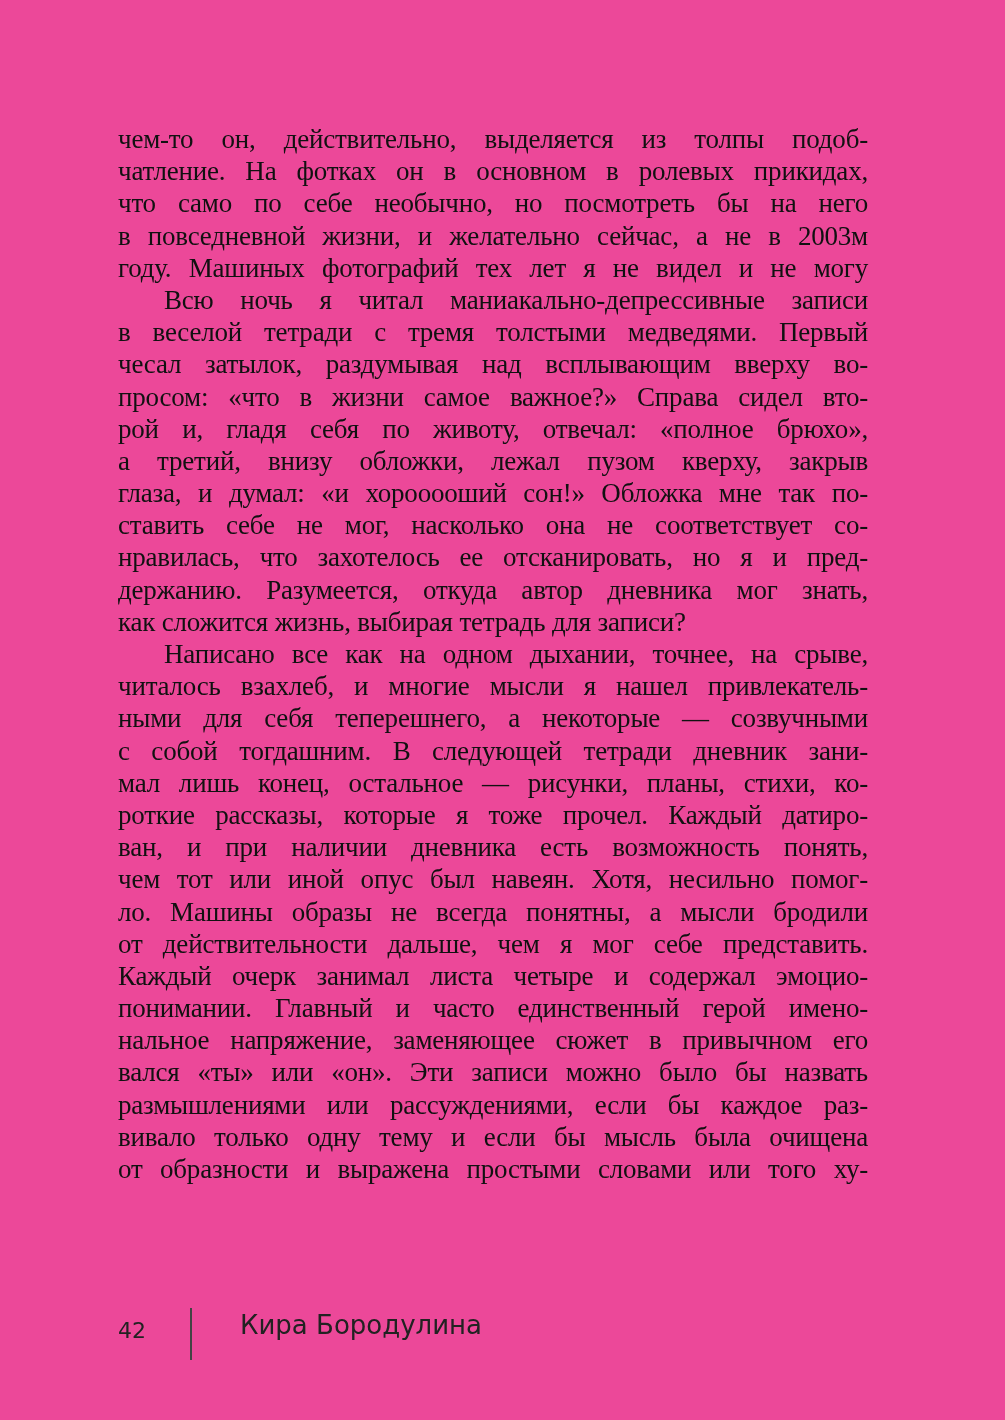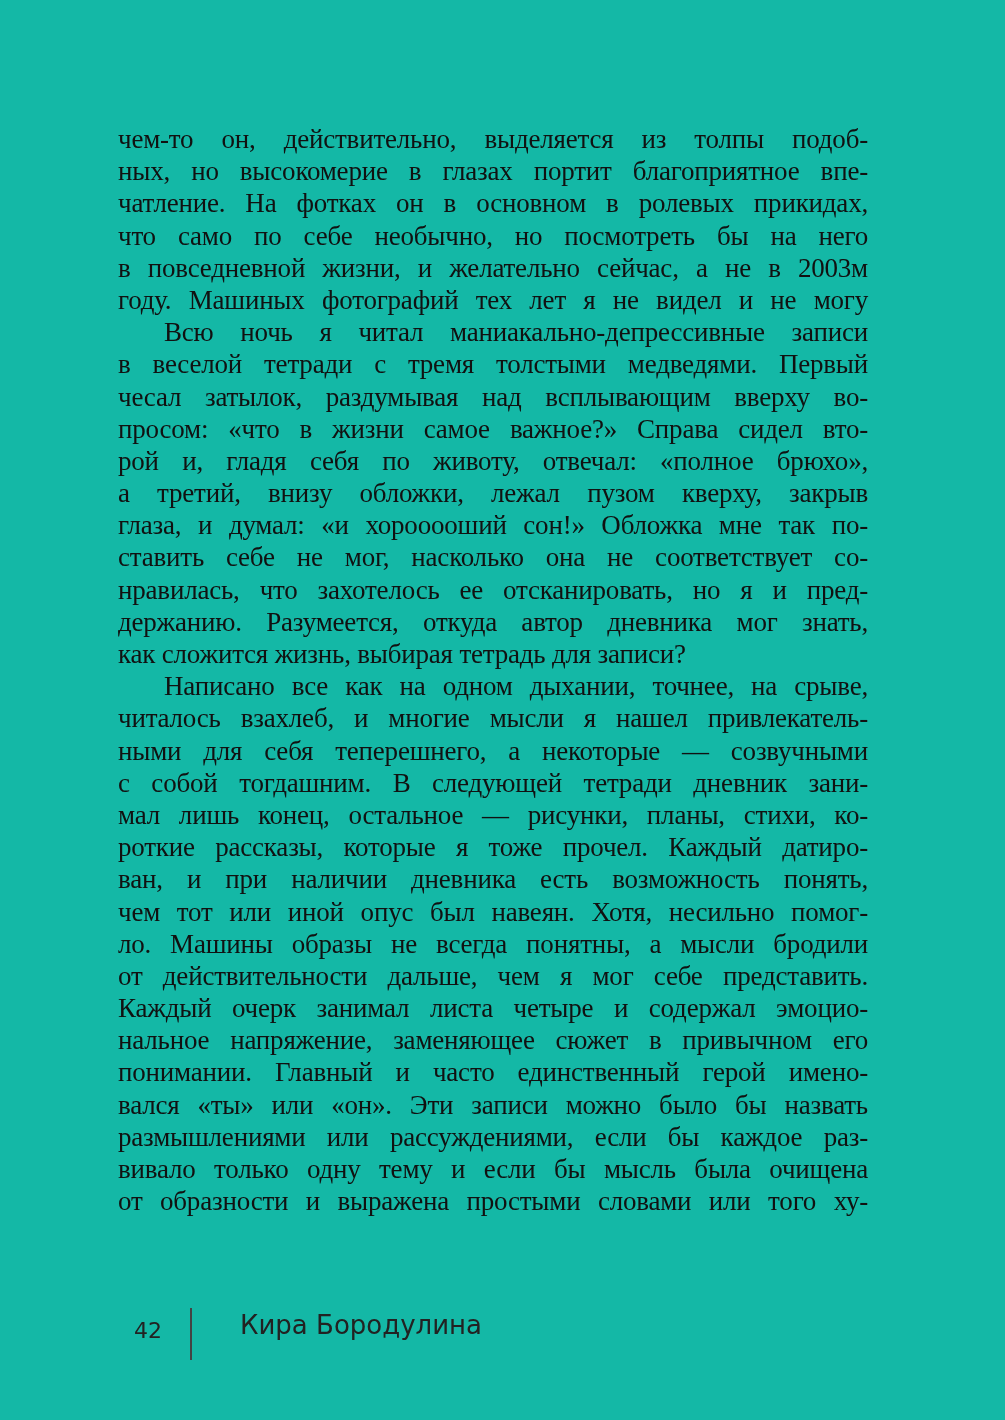--- a/index.html
+++ b/index.html
@@ -1,50 +1,49 @@
 <!DOCTYPE html>
 <html><head>
 <meta charset="utf-8">
 <style>
   html, body { margin: 0; padding: 0; background: #ffffff; }
   body { width: 1005px; height: 1420px; position: relative; overflow: hidden; }
-  .page { position: absolute; left: 0; top: 0; width: 1005px; height: 1420px; background: #14b8a6; }
+  .page { position: absolute; left: 0; top: 0; width: 1005px; height: 1420px; background: #ec4899; }
   .text-block {
     position: absolute; left: 118px; top: 123px; width: 750px;
     font-family: "Liberation Serif", "DejaVu Serif", serif;
     font-size: 27px; line-height: 32.2px; color: #111;
   }
   .line {
     display: block; height: 32.2px; white-space: nowrap;
     text-align: justify; text-align-last: justify;
     letter-spacing: -0.2px;
   }
   .line.last { text-align-last: left; }
   .line.indent { padding-left: 46px; }
   .footer-num {
     position: absolute; left: 118px; top: 1318px;
     font-family: "DejaVu Sans", "Liberation Sans", sans-serif;
-    font-size: 22px; color: #222; margin-left: 16px;
+    font-size: 22px; color: #222;
   }
   .footer-divider {
     position: absolute; left: 190px; top: 1308px; width: 2px; height: 52px; background: #444;
   }
   .footer-author {
     position: absolute; left: 240px; top: 1310px;
     font-family: "DejaVu Sans", "Liberation Sans", sans-serif;
     font-size: 26px; color: #222;
   }
 </style>
 </head>
 <body>
 
 <div class="page">
   <div class="text-block" id="text-block">
       <span class="line">чем-то он, действительно, выделяется из толпы подоб-</span>
-      <span class="line">ных, но высокомерие в глазах портит благоприятное впе-</span>
       <span class="line">чатление. На фотках он в основном в ролевых прикидах,</span>
       <span class="line">что само по себе необычно, но посмотреть бы на него</span>
       <span class="line">в повседневной жизни, и желательно сейчас, а не в 2003м</span>
       <span class="line">году. Машиных фотографий тех лет я не видел и не могу</span>
       <span class="line indent">Всю ночь я читал маниакально-депрессивные записи</span>
       <span class="line">в веселой тетради с тремя толстыми медведями. Первый</span>
       <span class="line">чесал затылок, раздумывая над всплывающим вверху во-</span>
       <span class="line">просом: «что в жизни самое важное?» Справа сидел вто-</span>
       <span class="line">рой и, гладя себя по животу, отвечал: «полное брюхо»,</span>
       <span class="line">а третий, внизу обложки, лежал пузом кверху, закрыв</span>
@@ -57,22 +56,22 @@
       <span class="line">читалось взахлеб, и многие мысли я нашел привлекатель-</span>
       <span class="line">ными для себя теперешнего, а некоторые — созвучными</span>
       <span class="line">с собой тогдашним. В следующей тетради дневник зани-</span>
       <span class="line">мал лишь конец, остальное — рисунки, планы, стихи, ко-</span>
       <span class="line">роткие рассказы, которые я тоже прочел. Каждый датиро-</span>
       <span class="line">ван, и при наличии дневника есть возможность понять,</span>
       <span class="line">чем тот или иной опус был навеян. Хотя, несильно помог-</span>
       <span class="line">ло. Машины образы не всегда понятны, а мысли бродили</span>
       <span class="line">от действительности дальше, чем я мог себе представить.</span>
       <span class="line">Каждый очерк занимал листа четыре и содержал эмоцио-</span>
+      <span class="line">понимании. Главный и часто единственный герой имено-</span>
       <span class="line">нальное напряжение, заменяющее сюжет в привычном его</span>
-      <span class="line">понимании. Главный и часто единственный герой имено-</span>
       <span class="line">вался «ты» или «он». Эти записи можно было бы назвать</span>
       <span class="line">размышлениями или рассуждениями, если бы каждое раз-</span>
       <span class="line">вивало только одну тему и если бы мысль была очищена</span>
       <span class="line">от образности и выражена простыми словами или того ху-</span>
     </div>
   <div class="footer-num">42</div>
   <div class="footer-divider"></div>
   <div class="footer-author">Кира Бородулина</div>
 </div>
 

